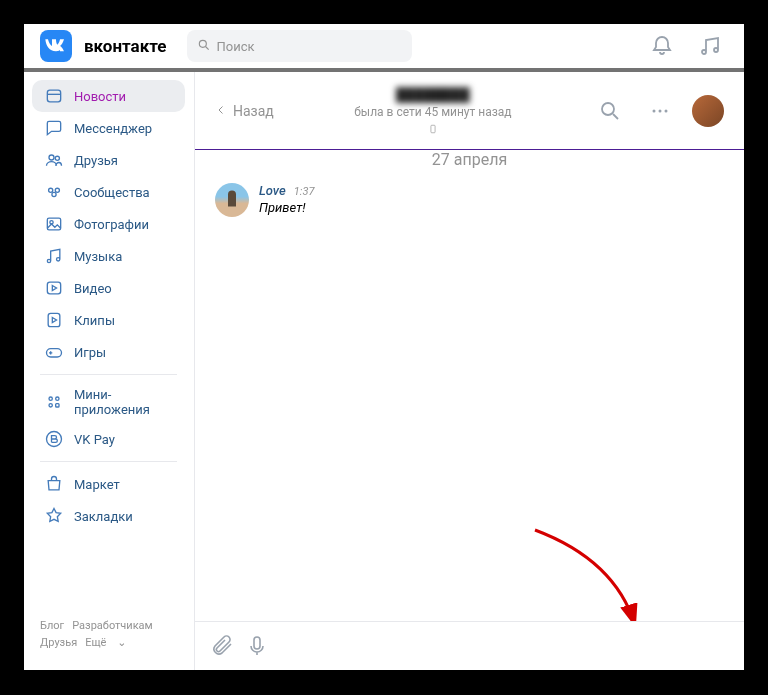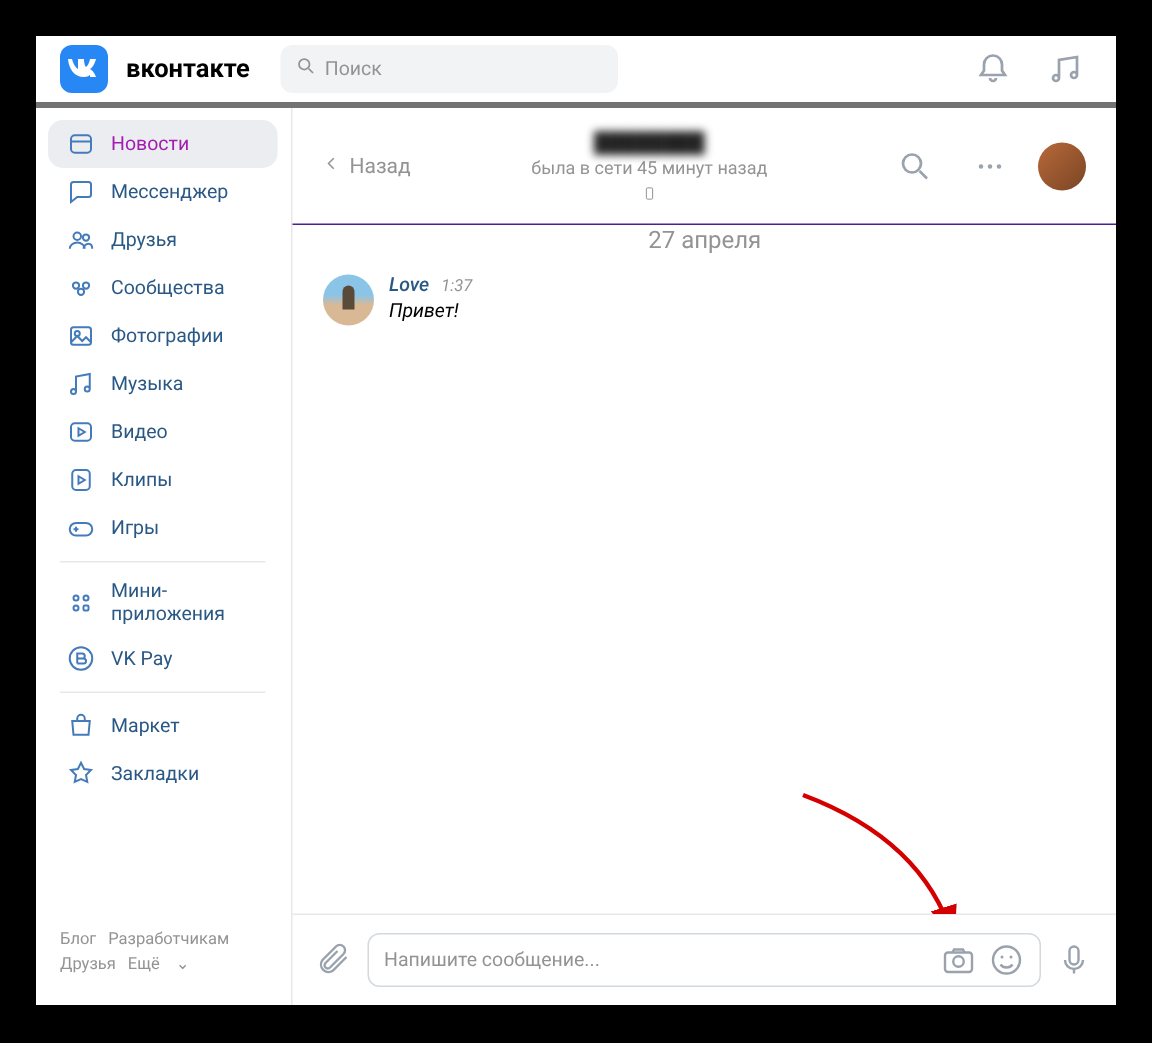--- a/index.html
+++ b/index.html
@@ -261,38 +261,20 @@
           <path d="M10,10 Q90,40 110,105" fill="none" stroke="#d40000" stroke-width="3" marker-end="url(#arr)"></path>
         </svg>
       </div>
 
       <div class="composer">
         <div class="composer-icon">
             <svg viewBox="0 0 24 24">
               <path d="M20 10l-9 9a5 5 0 0 1-7-7l9-9a3.5 3.5 0 0 1 5 5l-9 9a2 2 0 0 1-3-3l8-8" fill="none" stroke="currentColor" stroke-width="1.6"></path>
             </svg>
           </div>
-        <div class="composer-input">
-          <span class="txt">Напишите сообщение...</span>
-          <span class="composer-icon">
-              <svg viewBox="0 0 24 24">
-                <rect x="3" y="7" width="18" height="13" rx="2" fill="none" stroke="currentColor" stroke-width="1.6"></rect>
-                <path d="M8 7l1-2h6l1 2" fill="none" stroke="currentColor" stroke-width="1.6"></path>
-                <circle cx="12" cy="13" r="3.5" fill="none" stroke="currentColor" stroke-width="1.6"></circle>
-              </svg>
-            </span>
-          <span class="composer-icon">
-              <svg viewBox="0 0 24 24">
-                <circle cx="12" cy="12" r="9" fill="none" stroke="currentColor" stroke-width="1.6"></circle>
-                <circle cx="9" cy="10" r="1" fill="currentColor"></circle>
-                <circle cx="15" cy="10" r="1" fill="currentColor"></circle>
-                <path d="M8 15c1 1.5 2.5 2 4 2s3-.5 4-2" fill="none" stroke="currentColor" stroke-width="1.6"></path>
-              </svg>
-            </span>
-        </div>
         <div class="composer-icon">
             <svg viewBox="0 0 24 24">
               <rect x="9" y="3" width="6" height="12" rx="3" fill="none" stroke="currentColor" stroke-width="1.6"></rect>
               <path d="M6 12a6 6 0 0 0 12 0M12 18v3" fill="none" stroke="currentColor" stroke-width="1.6"></path>
             </svg>
           </div>
       </div>
     </div>
   </div>
 </div>

